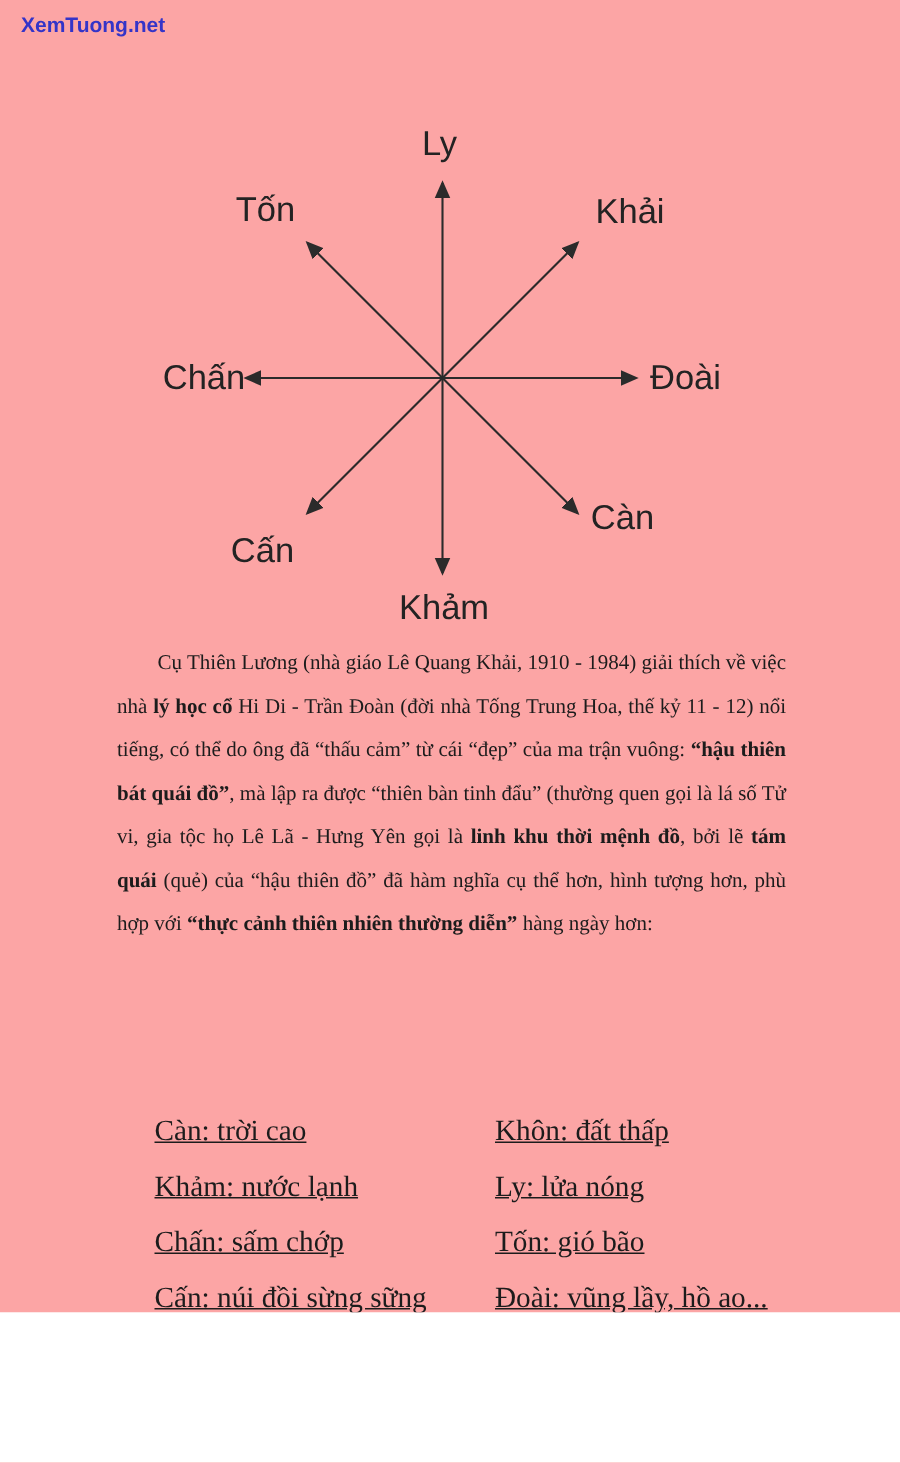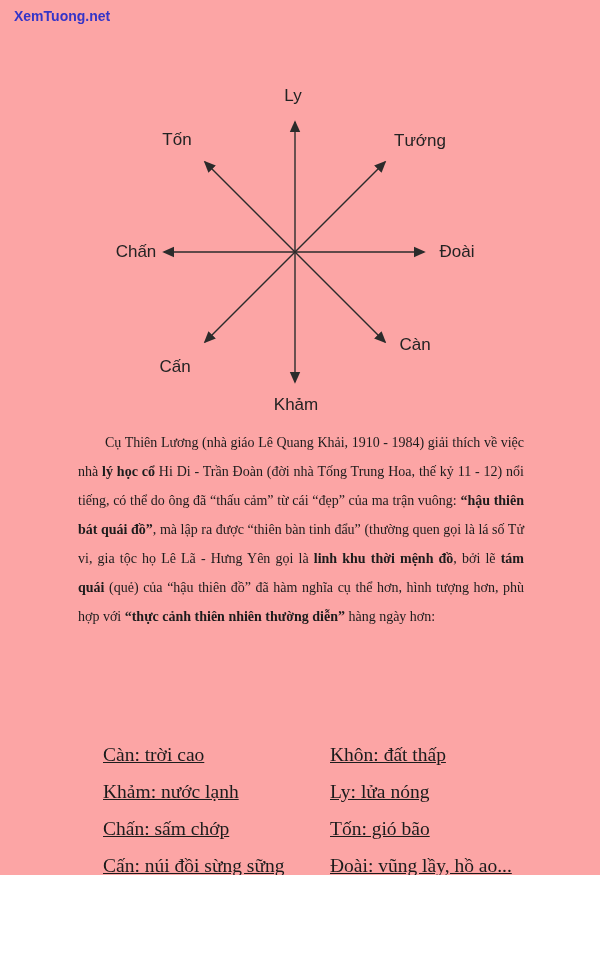--- a/index.html
+++ b/index.html
@@ -25,21 +25,21 @@
     color: #3434c8;
     cursor: pointer;
   }
 
   
   .diagram-svg { position: absolute; left: 100px; top: 80px; }
   .dir-label {
     position: absolute;
     transform: translate(-50%, -50%);
     font-family: "Liberation Sans", sans-serif;
-    font-size: 17px;
+    font-size: 23px;
     color: #232323;
     white-space: nowrap;
   }
   .lbl-top          { left: 293px; top: 96px;  }
   .lbl-top-left     { left: 177px; top: 140px; }
   .lbl-top-right    { left: 420px; top: 141px; }
   .lbl-left         { left: 136px; top: 252px; }
   .lbl-right        { left: 457px; top: 252px; }
   .lbl-bottom-left  { left: 175px; top: 367px; }
   .lbl-bottom-right { left: 415px; top: 345px; }
@@ -123,21 +123,21 @@
       <line x1="195" y1="172" x2="64" y2="172" marker-end="url(#ah)"></line>
       <line x1="195" y1="172" x2="324" y2="172" marker-end="url(#ah)"></line>
       <line x1="195" y1="172" x2="105" y2="82" marker-end="url(#ah)"></line>
       <line x1="195" y1="172" x2="285" y2="82" marker-end="url(#ah)"></line>
       <line x1="195" y1="172" x2="105" y2="262" marker-end="url(#ah)"></line>
       <line x1="195" y1="172" x2="285" y2="262" marker-end="url(#ah)"></line>
     </g>
   </svg>
 
   <div class="dir-label lbl-top">Ly</div>
-  <div class="dir-label lbl-top-right">Tướng</div>
+  <div class="dir-label lbl-top-right">Khải</div>
   <div class="dir-label lbl-right">Đoài</div>
   <div class="dir-label lbl-bottom-right">Càn</div>
   <div class="dir-label lbl-bottom">Khảm</div>
   <div class="dir-label lbl-bottom-left">Cấn</div>
   <div class="dir-label lbl-left">Chấn</div>
   <div class="dir-label lbl-top-left">Tốn</div>
 
   <p class="body-text"><span>Cụ Thiên Lương (nhà giáo Lê Quang Khải, 1910 - 1984) giải thích về việc nhà </span><span class="bold">lý học cổ</span><span> Hi Di - Trần Đoàn (đời nhà Tống Trung Hoa, thế kỷ 11 - 12) nổi tiếng, có thể do ông đã “thấu cảm” từ cái “đẹp” của ma trận vuông: </span><span class="bold">“hậu thiên bát quái đồ”</span><span>, mà lập ra được “thiên bàn tinh đẩu” (thường quen gọi là lá số Tử vi, gia tộc họ Lê Lã - Hưng Yên gọi là </span><span class="bold">linh khu thời mệnh đồ</span><span>, bởi lẽ </span><span class="bold">tám quái</span><span> (quẻ) của “hậu thiên đồ” đã hàm nghĩa cụ thể hơn, hình tượng hơn, phù hợp với </span><span class="bold">“thực cảnh thiên nhiên thường diễn”</span><span> hàng ngày hơn:</span></p>
 
   <div class="pairs">

